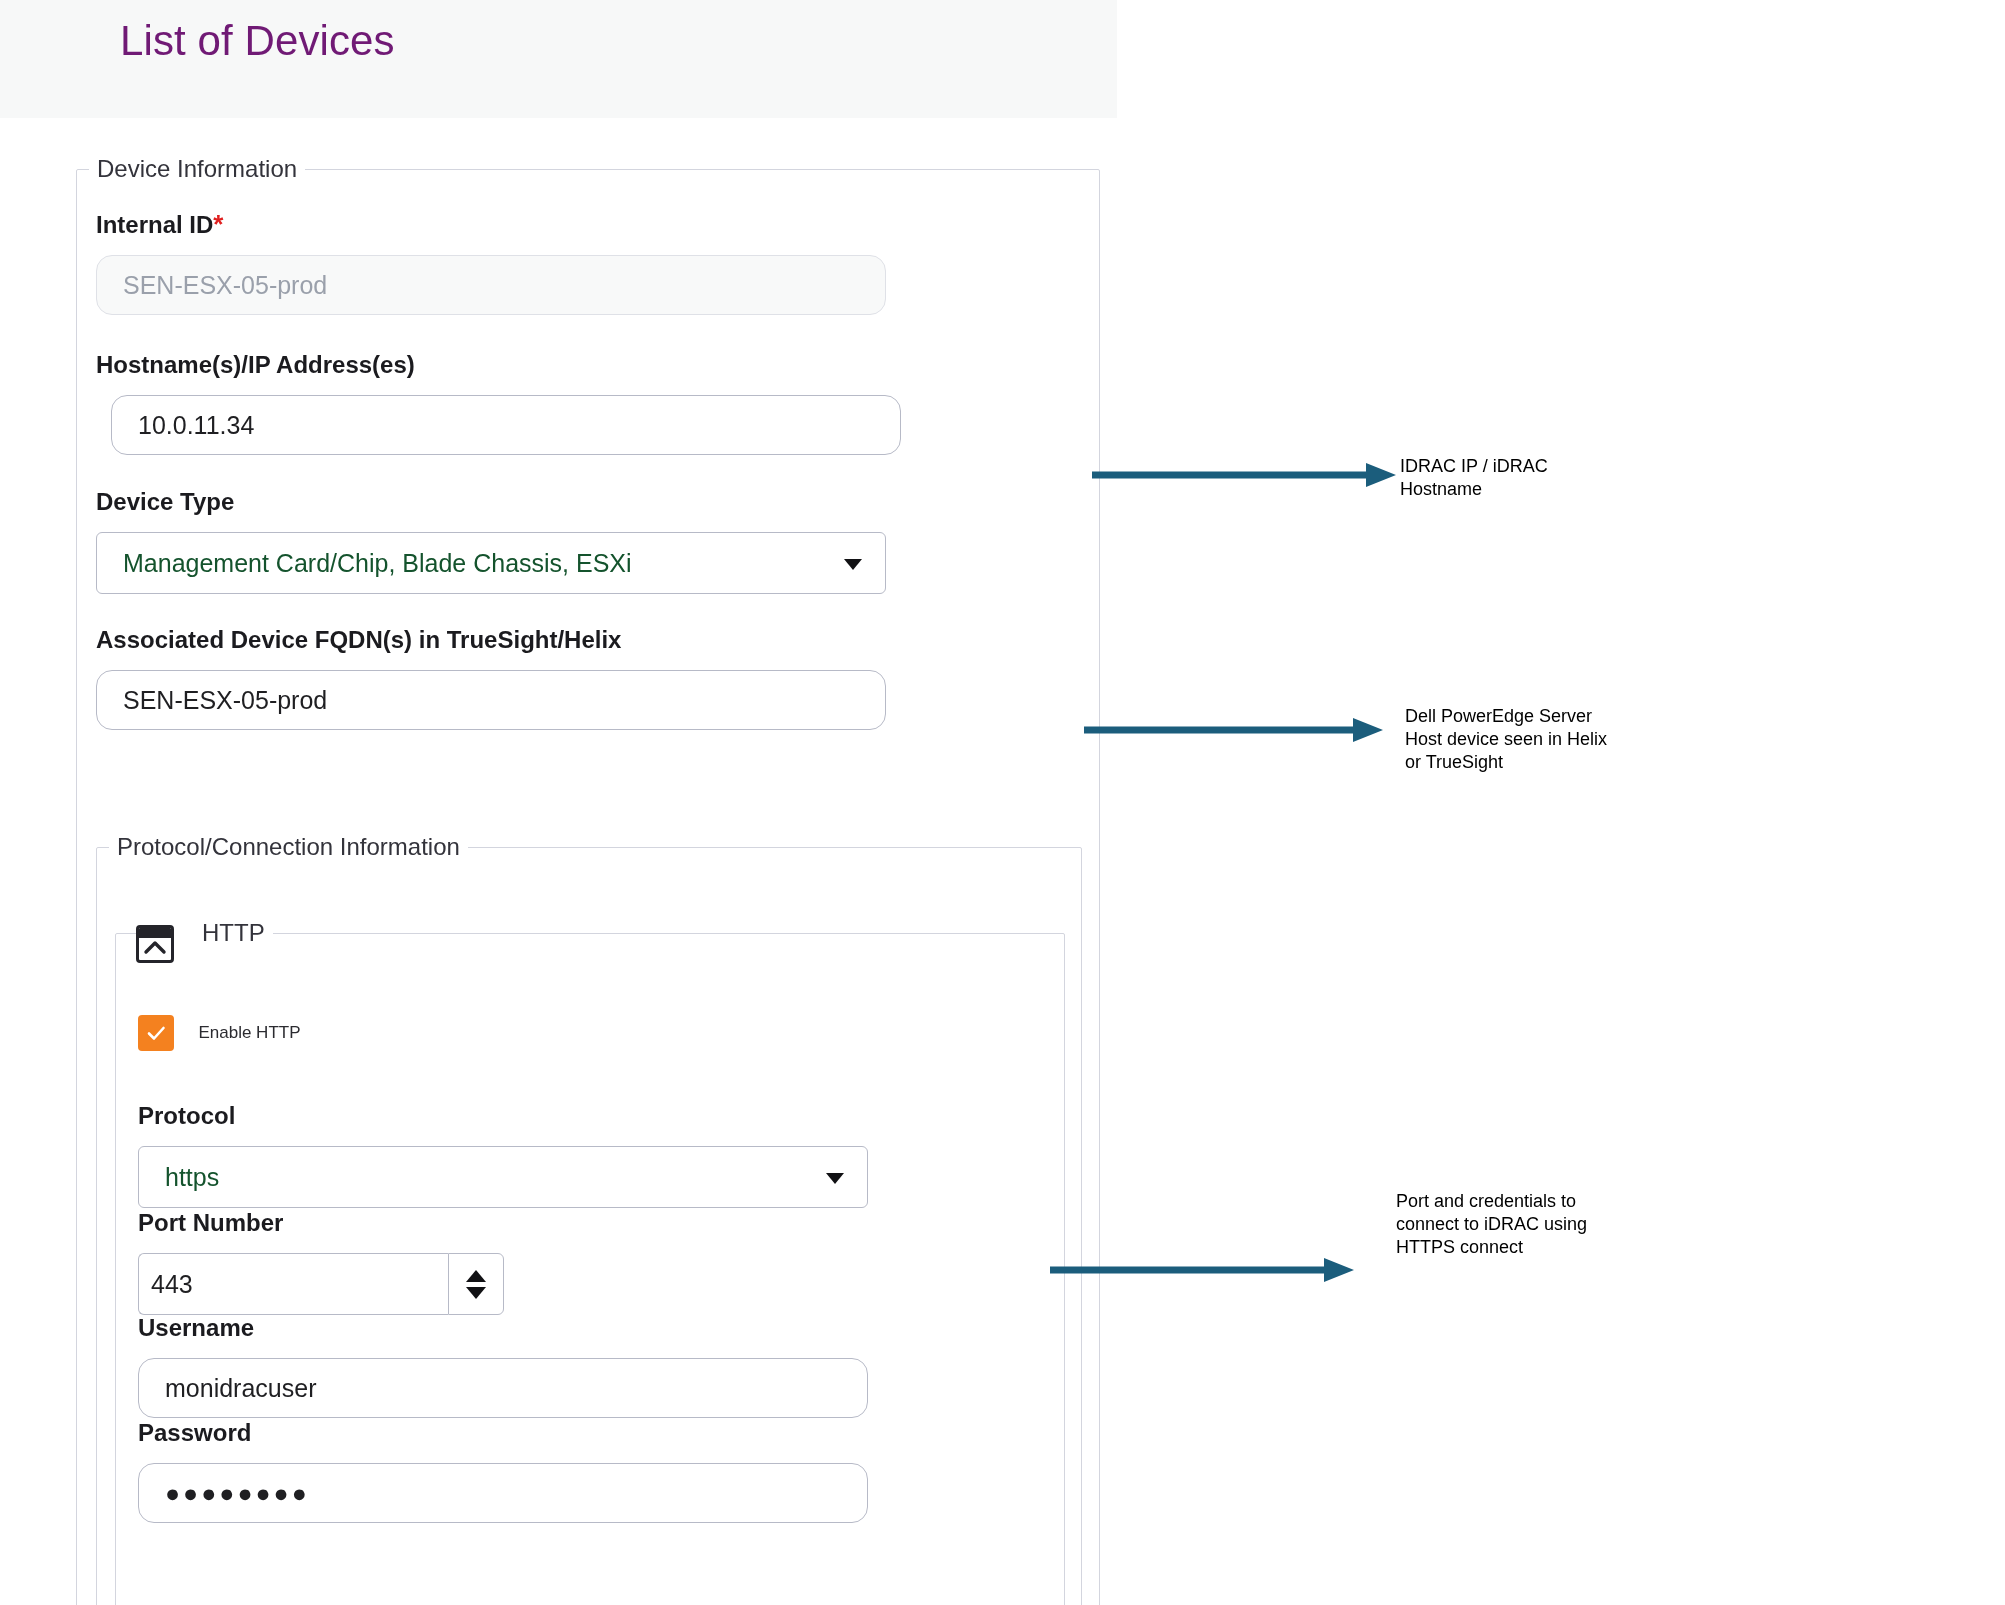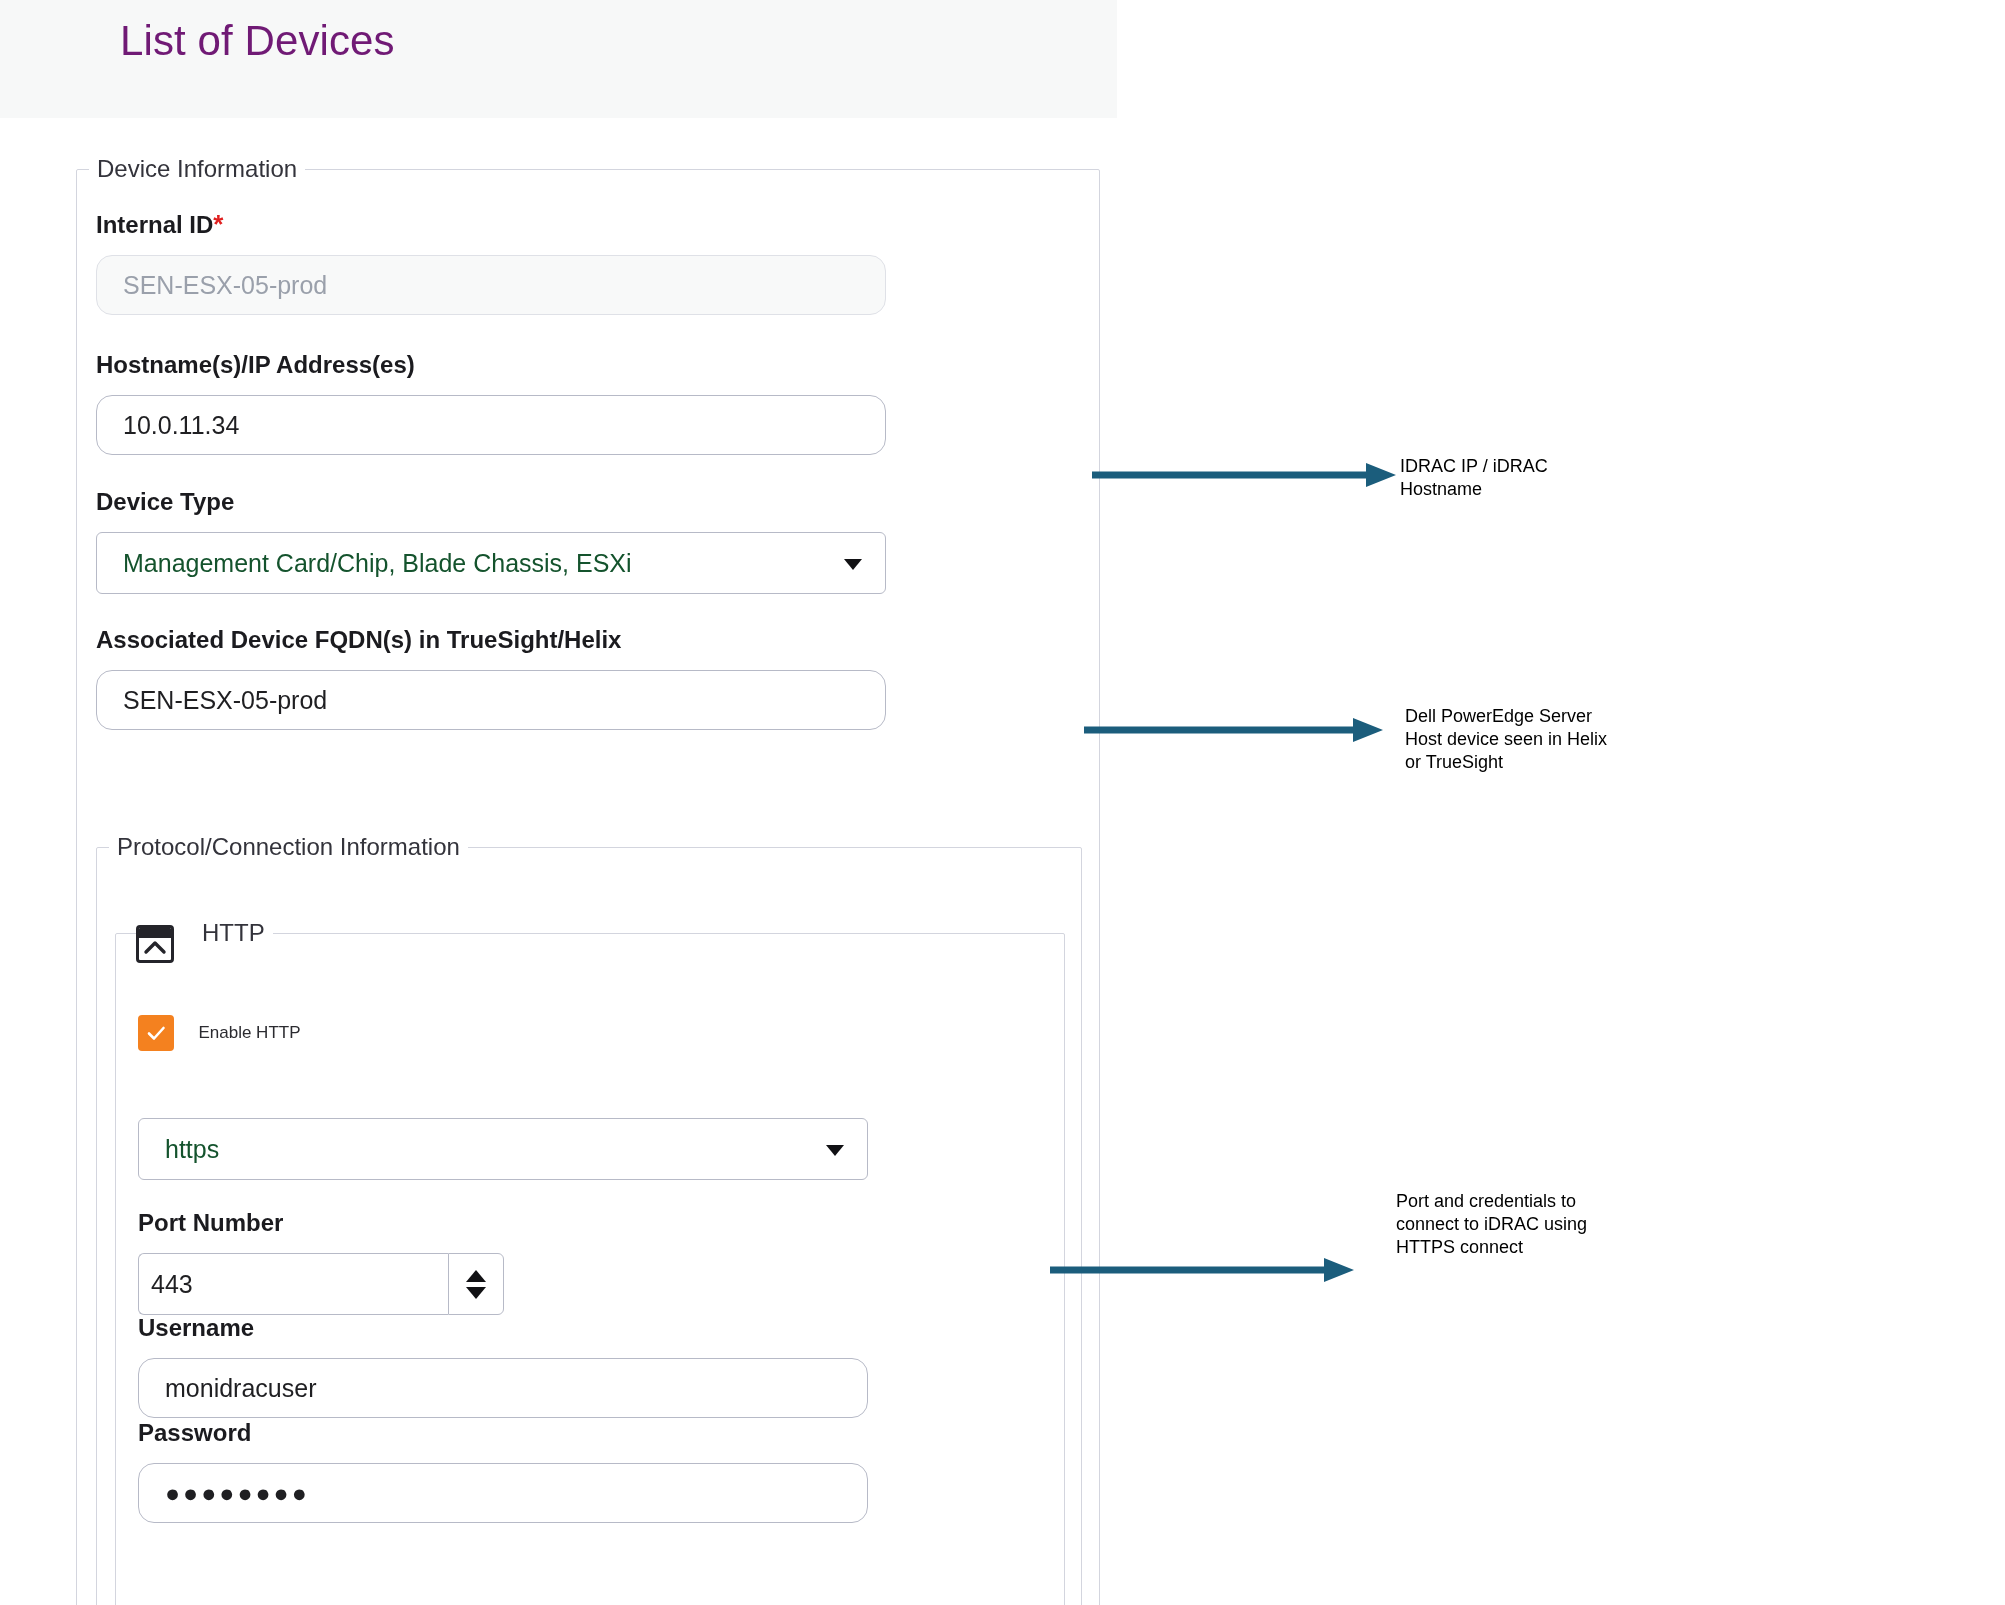--- a/index.html
+++ b/index.html
@@ -236,21 +236,21 @@
 
     <div style="position:relative;width:100%;height:100%;">
 
       <div style="position:absolute;left:19px;top:28px;width:790px;">
         <div class="field-label"><span>Internal ID</span><span class="req-star">*</span></div>
         <input class="txt disabled" style="margin-top: 16px;" type="text" disabled="" placeholder="SEN-ESX-05-prod">
       </div>
 
       <div style="position:absolute;left:19px;top:168px;width:790px;">
         <div class="field-label">Hostname(s)/IP Address(es)</div>
-        <input class="txt" style="margin-top: 16px;" type="text" value="10.0.11.34">
+        <input class="txt" style="margin-top: 16px; margin-left: 15px;" type="text" value="10.0.11.34">
       </div>
 
       <div style="position:absolute;left:19px;top:305px;width:790px;">
         <div class="field-label">Device Type</div>
         <div class="sel-wrap" style="margin-top:16px;">
           <div class="sel">Management Card/Chip, Blade Chassis, ESXi</div>
           <span class="caret"></span>
         </div>
       </div>
 
@@ -279,20 +279,21 @@
               <div style="position:absolute;left:22px;top:68px;">
                 <span class="cb">
                   <svg width="24" height="24" viewBox="0 0 24 24">
                     <polyline points="5,12.5 10,17.5 19.5,7" fill="none" stroke="#ffffff" stroke-width="2.6" stroke-linecap="round" stroke-linejoin="round"></polyline>
                   </svg>
                 </span>
                 <span class="cb-label">Enable HTTP</span>
               </div>
 
               <div style="position:absolute;left:22px;top:155px;width:730px;">
+                <div class="field-label">Protocol</div>
                 <div class="sel-wrap" style="margin-top:16px;">
                   <div class="sel">https</div>
                   <span class="caret"></span>
                 </div>
               </div>
 
               <div style="position:absolute;left:22px;top:262px;width:730px;">
                 <div class="field-label">Port Number</div>
                 <div class="spin-row" style="margin-top:16px;">
                   <input class="spin-input" type="text" value="443" style="">

